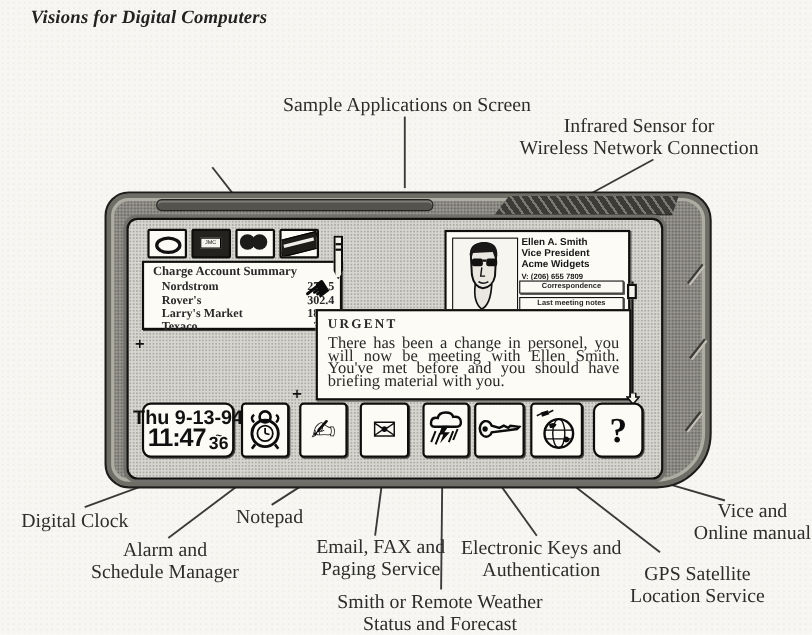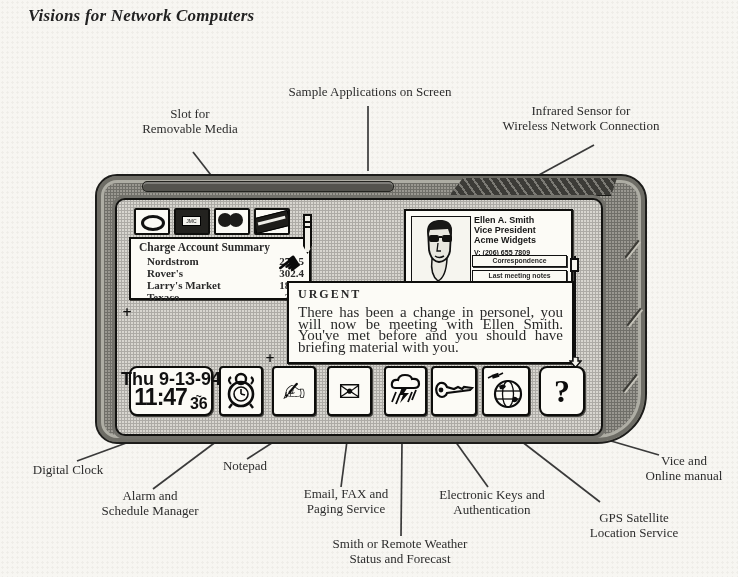--- a/index.html
+++ b/index.html
@@ -3,21 +3,21 @@
 <meta charset="utf-8">
 <style>
   html,body{margin:0;padding:0;}
   .page{position:relative;width:738px;height:577px;overflow:hidden;
     background:#f7f6f2;
     background-image:radial-gradient(rgba(120,115,105,0.07) 1px,transparent 1.2px);
     background-size:5px 5px;
     font-family:"Liberation Serif",serif;color:#2a2a2a;}
   .doc-title{position:absolute;left:28px;top:6px;font-size:17px;font-weight:bold;font-style:italic;color:#222;letter-spacing:.2px;}
   .leaders{position:absolute;left:0;top:0;width:738px;height:577px;pointer-events:none;}
-  .ann{position:absolute;transform:translateX(-50%);text-align:center;font-size:13px;line-height:1.12;color:#2d2d2d;white-space:nowrap;}
+  .ann{position:absolute;transform:translateX(-50%);text-align:center;font-size:18px;line-height:1.12;color:#2d2d2d;white-space:nowrap;}
   
   .device{position:absolute;left:95px;top:174px;width:548px;height:266px;
     background-color:#9a9891;
     background-image:radial-gradient(rgba(35,35,32,0.35) 1px,transparent 1.3px);
     background-size:3px 3px;
     border:2px solid #1d1d1b;border-radius:22px 26px 50px 22px;
     box-shadow:inset 0 0 0 4px #6e6d66, inset 0 0 0 7px #aeada4;}
   .slot{position:absolute;left:45px;top:5px;width:250px;height:9px;border-radius:5px;
     background:#54534e;border:1px solid #23231f;box-shadow:inset 0 2px 0 rgba(255,255,255,.25);}
   .ir{position:absolute;left:352px;top:2px;width:168px;height:17px;
@@ -81,43 +81,39 @@
   .clockpanel .tld{font-size:10px;line-height:5px;}
   .clockpanel .ss{font-size:16px;line-height:10px;}
   .glyph{font-family:"DejaVu Sans",sans-serif;font-size:27px;color:#0c0c0c;line-height:1;}
   .help-q{font-family:"Liberation Serif",serif;font-size:32px;font-weight:bold;color:#0c0c0c;line-height:1;}
 </style>
 </head>
 <body>
 
 <div class="page">
 
-  <div class="doc-title">Visions for Network Computers</div>
+  <div class="doc-title">Visions for Digital Computers</div>
 
   <svg class="leaders" viewBox="0 0 738 577">
     <g stroke="#3a3a3a" stroke-width="1.7" fill="none">
       <line x1="193" y1="152" x2="214" y2="179"></line>
       <line x1="368" y1="106" x2="368" y2="171"></line>
       <line x1="594" y1="145" x2="526" y2="182"></line>
       <line x1="77" y1="461" x2="129" y2="442"></line>
       <line x1="153" y1="489" x2="217" y2="441"></line>
       <line x1="247" y1="459" x2="275" y2="441"></line>
       <line x1="341" y1="487" x2="347" y2="441"></line>
       <line x1="402" y1="441" x2="401" y2="536"></line>
       <line x1="488" y1="487" x2="455" y2="441"></line>
       <line x1="600" y1="502" x2="521" y2="441"></line>
       <line x1="659" y1="455" x2="611" y2="441"></line>
     </g>
   </svg>
 
   <div class="ann" style="left:370px;top:85px;">Sample Applications on Screen</div>
-  <div class="ann" style="left:190px;top:107px;">
-    <div>Slot for</div>
-    <div>Removable Media</div>
-  </div>
   <div class="ann" style="left:581px;top:104px;">
     <div>Infrared Sensor for</div>
     <div>Wireless Network Connection</div>
   </div>
   <div class="ann" style="left:68px;top:463px;">Digital Clock</div>
   <div class="ann" style="left:150px;top:489px;">
     <div>Alarm and</div>
     <div>Schedule Manager</div>
   </div>
   <div class="ann" style="left:245px;top:459px;">Notepad</div>

